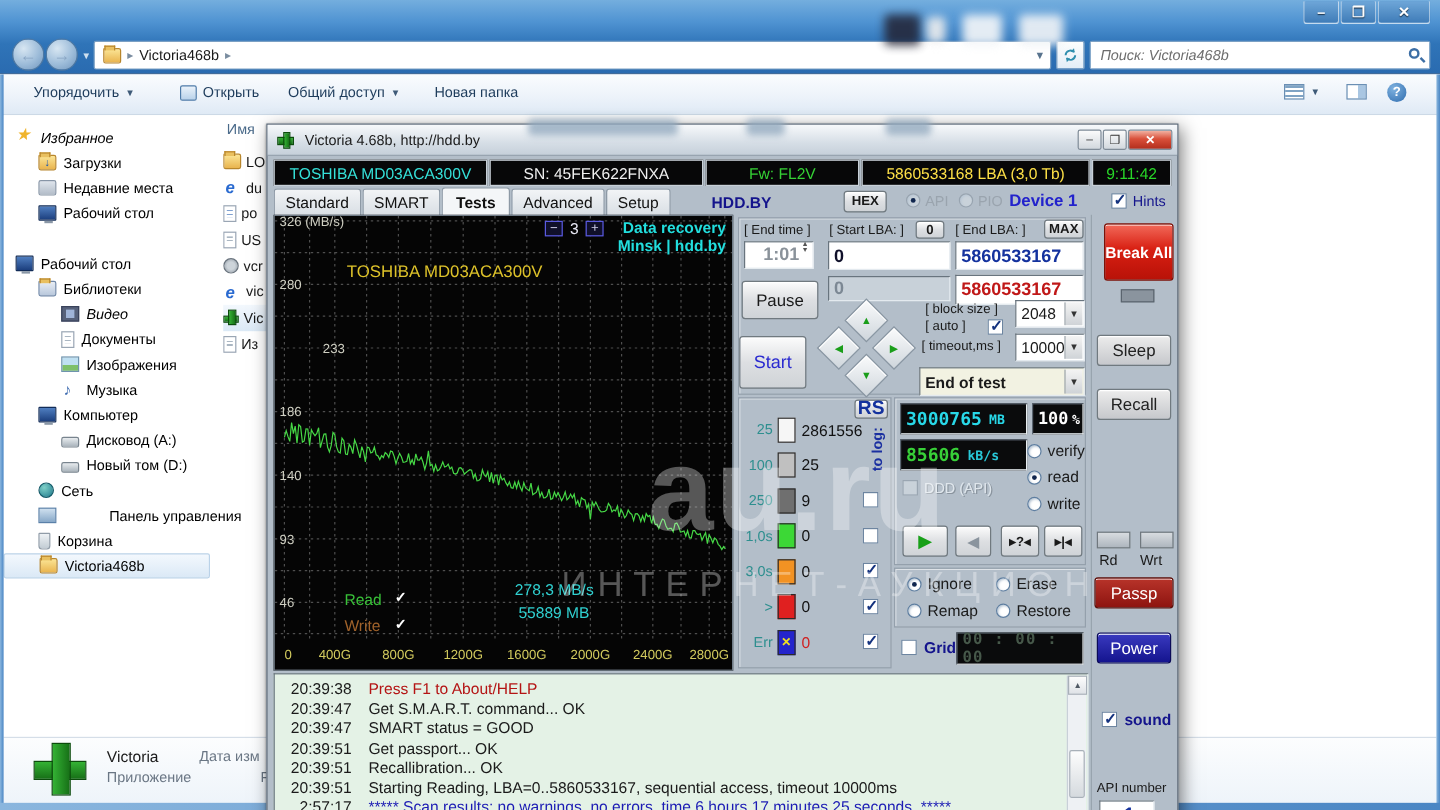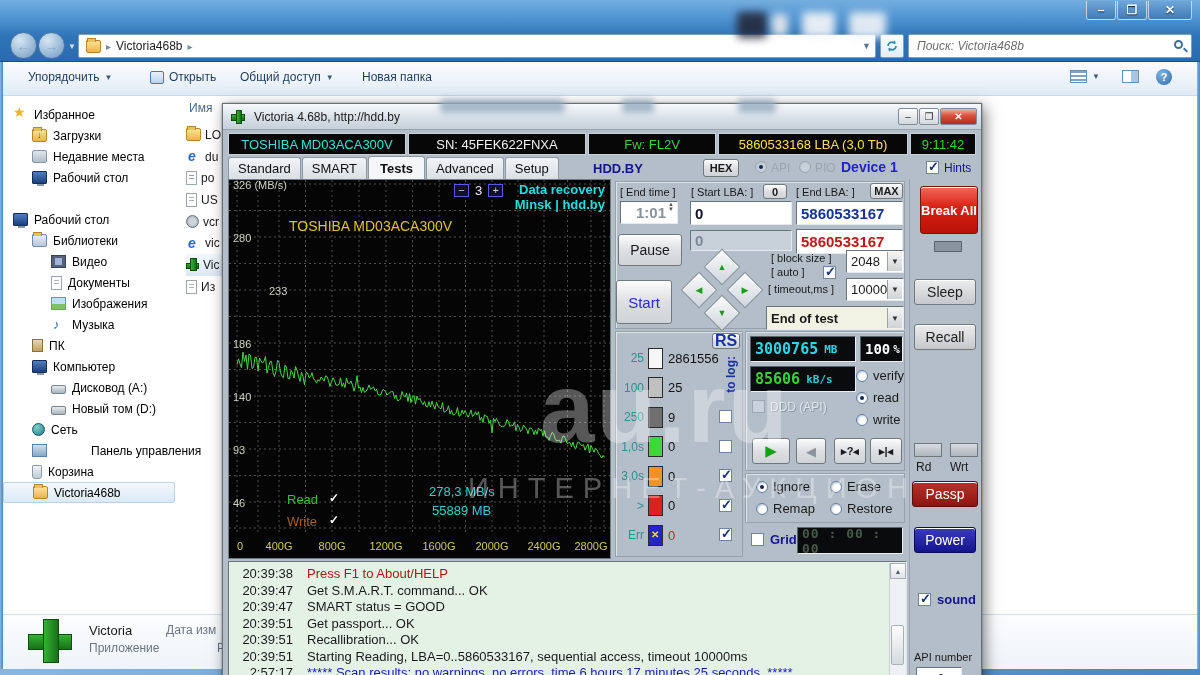--- a/index.html
+++ b/index.html
@@ -235,21 +235,21 @@
     <div class="abs tbitem" style="left:1122px">
       <span class="paneicon"></span>
     </div>
     <div class="abs tbitem" style="left:1156px;top:7px">
       <span class="helpicon">?</span>
     </div>
   </div>
 
   <div class="abs content">
     <div class="abs sidebar" id="sidebar">
-        <div class="srow" style="padding-left: 10px;">
+        <div class="srow" style="padding-left: 10px; font-style: italic;">
           <span class="ic ic-star"></span>
           <span>Избранное</span>
         </div>
         <div class="srow" style="padding-left: 29px;">
           <span class="ic ic-folder-down"></span>
           <span>Загрузки</span>
         </div>
         <div class="srow" style="padding-left: 29px;">
           <span class="ic ic-recent"></span>
           <span>Недавние места</span>
@@ -259,39 +259,35 @@
           <span>Рабочий стол</span>
         </div>
         <div class="srow" style="padding-left: 10px; margin-top: 21px;">
           <span class="ic ic-desktop"></span>
           <span>Рабочий стол</span>
         </div>
         <div class="srow" style="padding-left: 29px;">
           <span class="ic ic-libraries"></span>
           <span>Библиотеки</span>
         </div>
-        <div class="srow" style="padding-left: 48px;">
+        <div class="srow" style="padding-left: 48px; font-style: italic;">
           <span class="ic ic-video"></span>
           <span>Видео</span>
         </div>
         <div class="srow" style="padding-left: 48px;">
           <span class="ic ic-document"></span>
           <span>Документы</span>
         </div>
         <div class="srow" style="padding-left: 48px;">
           <span class="ic ic-pictures"></span>
           <span>Изображения</span>
         </div>
         <div class="srow" style="padding-left: 48px;">
           <span class="ic ic-music"></span>
           <span>Музыка</span>
-        </div>
-        <div class="srow" style="padding-left: 29px;">
-          <span class="ic ic-pc"></span>
-          <span>ПК</span>
         </div>
         <div class="srow" style="padding-left: 29px;">
           <span class="ic ic-computer"></span>
           <span>Компьютер</span>
         </div>
         <div class="srow" style="padding-left: 48px;">
           <span class="ic ic-floppy"></span>
           <span>Дисковод (A:)</span>
         </div>
         <div class="srow" style="padding-left: 48px;">

